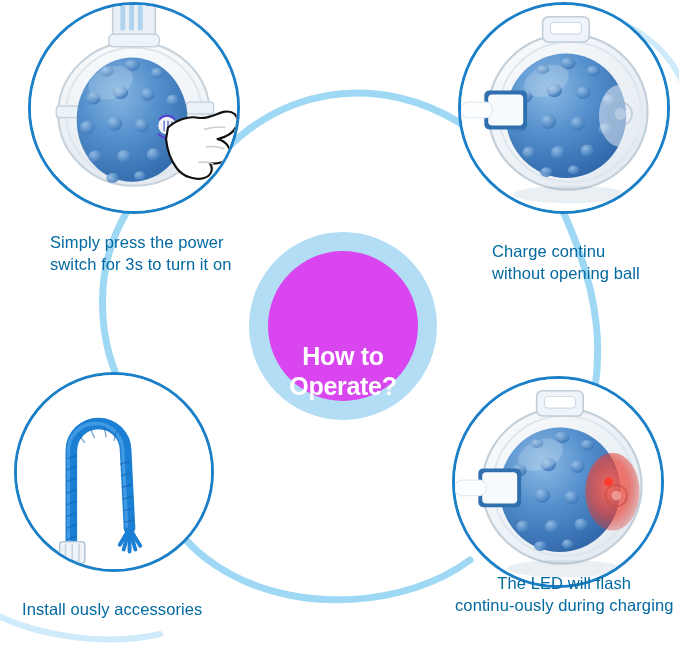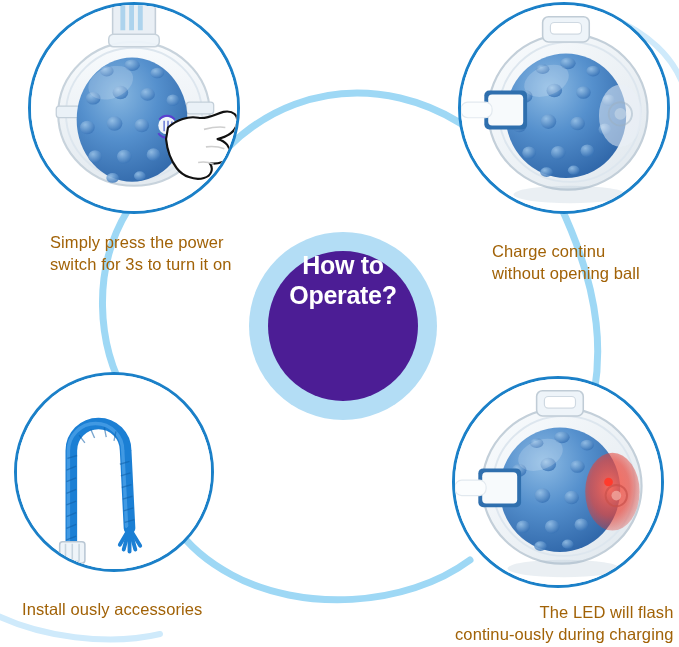--- a/index.html
+++ b/index.html
@@ -28,40 +28,40 @@
   .bub-tl{left:28px;  top:2px;   width:212px;height:212px;}
   .bub-tr{left:458px; top:2px;   width:212px;height:212px;}
   .bub-bl{left:14px;  top:372px; width:200px;height:200px;}
   .bub-br{left:452px; top:376px; width:212px;height:212px;}
 
   .scene{position:absolute;inset:0;}
 
   
   .cap{
     position:absolute;
-    color:#a16207;
+    color:#0369a1;
     font-size:16.5px;
     line-height:1.35;
     white-space:pre-line;
     letter-spacing:.1px;
   }
   .cap-tl{left:50px;  top:231px; text-align:left;}
   .cap-tr{left:492px; top:240px; text-align:left;}
   .cap-bl{left:22px;  top:598px; text-align:left;}
-  .cap-br{left:455px; top:601px; text-align:right;}
+  .cap-br{left:455px; top:572px; text-align:center;}
 
   
   .badge-ring{
     position:absolute;left:249px;top:232px;width:188px;height:188px;
     border-radius:50%;background:#b3ddf5;
   }
   .badge-core{
     position:absolute;left:268px;top:251px;width:150px;height:150px;
-    border-radius:50%;background:#4c1d95;
-    display:flex;align-items:flex-start;justify-content:center;
+    border-radius:50%;background:#d946ef;
+    display:flex;align-items:flex-end;justify-content:center;
   }
   .badge-text{
     color:#ffffff;font-weight:bold;font-size:25px;line-height:1.18;
     text-align:center;white-space:pre-line;letter-spacing:-.3px;
   }
 </style>
 </head>
 <body>
 
 <div class="stage">

